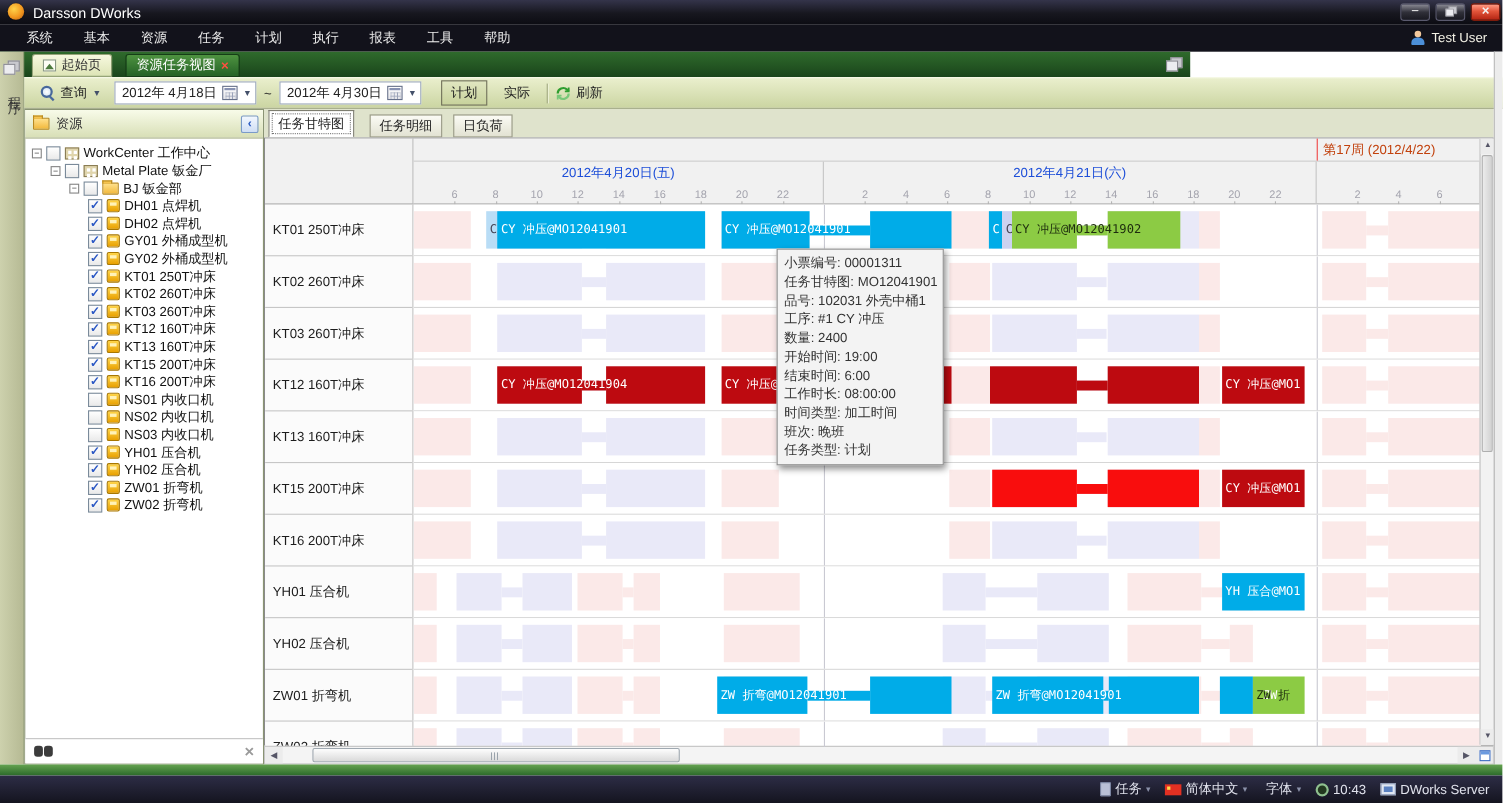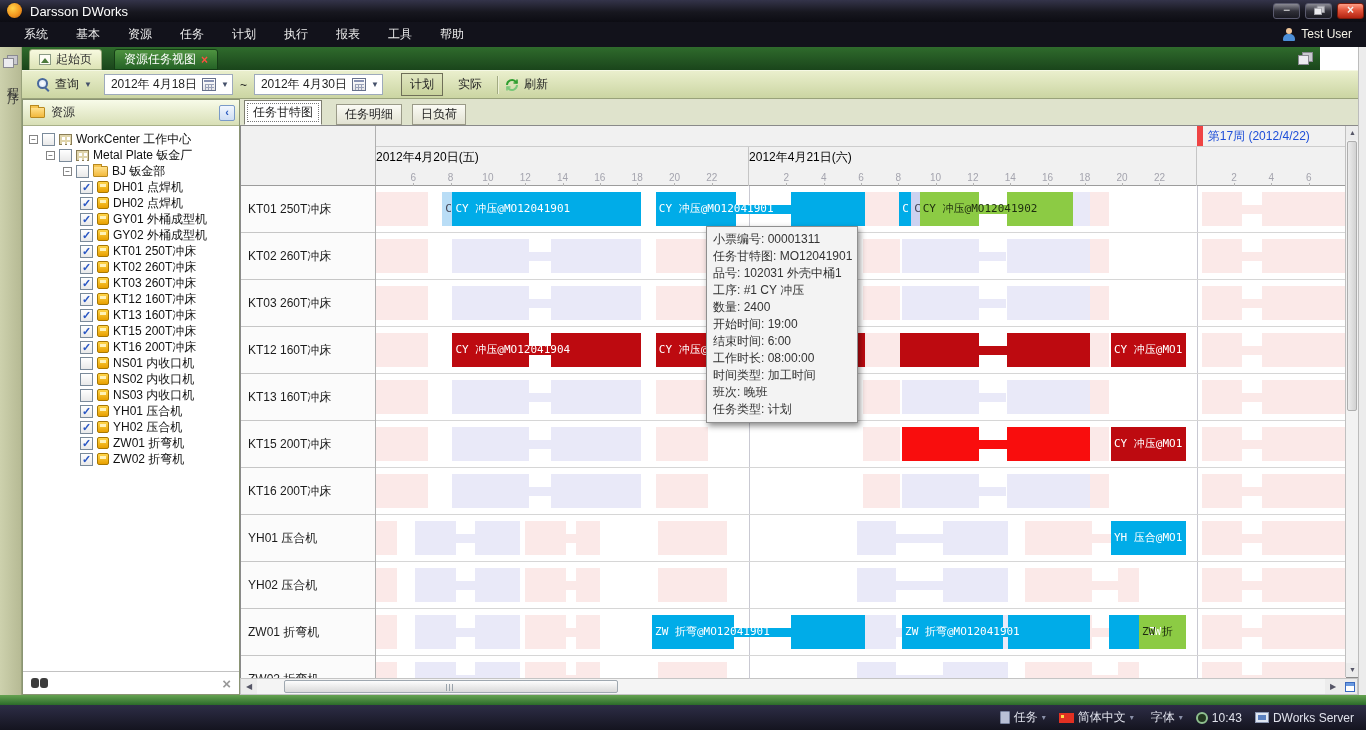--- a/index.html
+++ b/index.html
@@ -16,21 +16,21 @@
 
 #menubar{position:absolute;left:0;top:22px;width:1366px;height:25px;background:#12121b;color:#ececec}
 .menu-items{position:absolute;left:10px;top:0;display:flex}
 .menu-item{padding:0 14px;line-height:25px}
 #user-box{position:absolute;right:14px;top:0;line-height:25px;color:#f4f2e6;display:flex;align-items:center}
 .icon-person{display:inline-block;width:12px;height:13px;position:relative;margin-right:6px}
 .icon-person::before{content:"";position:absolute;left:3px;top:0;width:6px;height:6px;border-radius:50%;background:#f2c89c}
 .icon-person::after{content:"";position:absolute;left:0;top:6px;width:12px;height:7px;border-radius:5px 5px 1px 1px;background:#4c8fd8}
 
 
-#tabstrip{position:absolute;left:0;top:47px;width:1320px;height:23px;background:linear-gradient(#2f6b2c,#1a451b)}
+#tabstrip{position:absolute;left:0;top:47px;width:1082px;height:23px;background:linear-gradient(#2f6b2c,#1a451b)}
 .dtab{position:absolute;bottom:0;height:21px;border-radius:3px 3px 0 0;line-height:19px;padding:0 9px;display:flex;align-items:center;gap:5px}
 #dtab-home{left:29px;background:linear-gradient(#f7f9df,#dde4b6);border:1px solid #96a478;color:#333}
 #dtab-current{left:114px;background:linear-gradient(#4e9340,#256226);border:1px solid #153d16;color:#fff}
 .icon-home{display:inline-block;width:12px;height:11px;position:relative;background:#fdfdf4;border:1px solid #8a9a84}
 .icon-home::before{content:"";position:absolute;left:1px;top:3px;width:0;height:0;border-left:4px solid transparent;border-right:4px solid transparent;border-bottom:5px solid #4c7a3c}
 .tab-close{color:#ff5040;font-weight:bold;font-size:12px;line-height:12px}
 .icon-winstack{display:inline-block;width:14px;height:12px;position:relative}
 .icon-winstack::before{content:"";position:absolute;left:4px;top:0;width:9px;height:8px;background:#c9c9cf;border:1px solid #8a8a92}
 .icon-winstack::after{content:"";position:absolute;left:0;top:3px;width:9px;height:8px;background:#ececf0;border:1px solid #8a8a92}
 #tabstrip-winicon{position:absolute;right:8px;top:5px}
@@ -86,23 +86,23 @@
 .vtab.active{height:25px;background:#fff;border-color:#7e7e70;border-bottom:1px solid #fff;outline:1px dotted #777;outline-offset:-4px;line-height:23px}
 #vtab-gantt{left:4px}
 #vtab-detail{left:96px}
 #vtab-load{left:172px}
 
 
 #chart{position:absolute;left:240px;top:125px;width:1118px;height:553px;border:1px solid #8a8a8a;background:#fff}
 #g-corner{position:absolute;left:0;top:0;width:135px;height:60px;background:#f1f1f1;border-right:1px solid #b0b0b0;border-bottom:1px solid #9c9c9c}
 #g-head{position:absolute;left:135px;top:0;width:970px;height:60px;background:#f1f1f1;border-bottom:1px solid #9c9c9c}
 #band1line{position:absolute;left:0;top:20px;width:100%;height:1px;background:#cdcdcd}
-#g-week{position:absolute;top:0;height:20px;line-height:20px;padding-left:5px;border-left:6px solid #ef4444;color:#1d4ed8}
+#g-week{position:absolute;top:0;height:20px;line-height:20px;padding-left:5px;border-left:1px solid #ef4444;color:#c2410c}
 .g-sec{position:absolute;top:21px;height:39px;border-right:1px solid #c5c5c5}
-.g-sec-label{position:absolute;left:0;right:0;top:2px;color:#000000}
+.g-sec-label{position:absolute;left:0;right:0;top:2px;text-align:center;color:#1d4ed8}
 .g-tick{position:absolute;bottom:3px;transform:translateX(-50%);font-size:10px;color:#a4a4ae}
 .g-tickmark{position:absolute;bottom:0;width:1px;height:3px;background:#b4b4b4}
 #g-labels{position:absolute;left:0;top:60px;width:135px;height:493px;overflow:hidden;background:#fbfbfb;border-right:1px solid #b0b0b0}
 .g-rowlabel{height:47px;border-bottom:1px solid #c6c6c6;display:flex;align-items:center;padding-left:7px;color:#1c1c1c}
 #g-rows{position:absolute;left:135px;top:60px;width:970px;height:493px;overflow:hidden;background:#fff}
 .g-row{position:relative;height:47px;border-bottom:1px solid #d6d6d6;background:#fff;overflow:hidden}
 .seg{position:absolute}
 .seg.tall{top:6px;height:34px}
 .seg.thin{top:19px;height:9px}
 .seg.bar{z-index:2}

